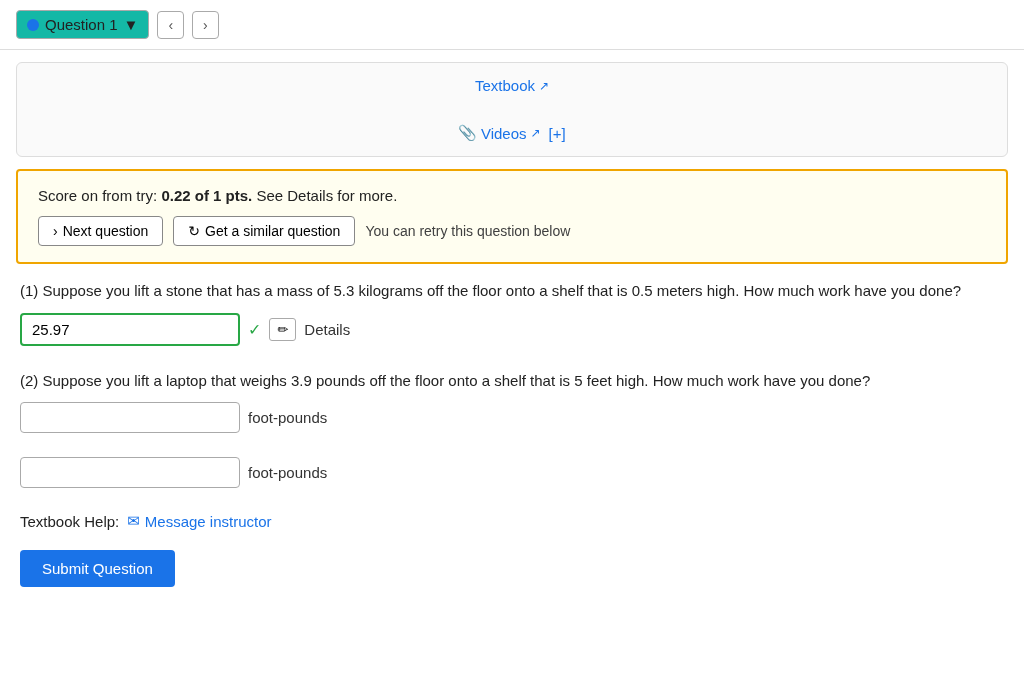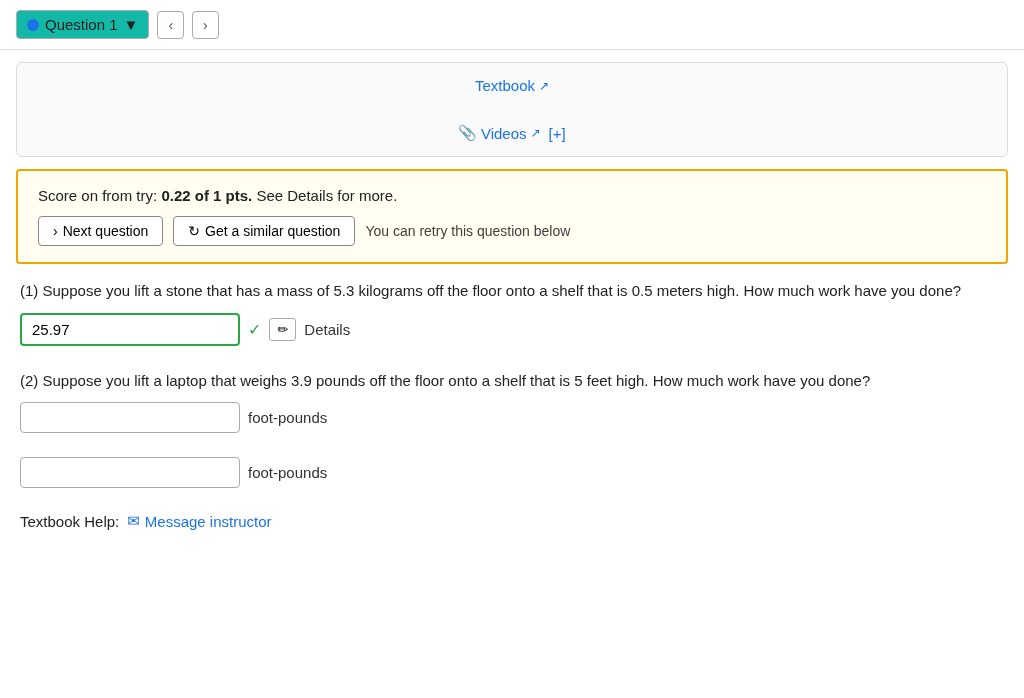--- a/index.html
+++ b/index.html
@@ -306,14 +306,15 @@
   
   <div class="question-help">
     <span>Textbook Help:</span>
     <a href="#" class="help-link">
       <span>✉</span>
       <span>Message instructor</span>
     </a>
   </div>
 
   
+  <button class="submit-btn">Submit Question</button>
 
 </div>
 
 </body></html>

